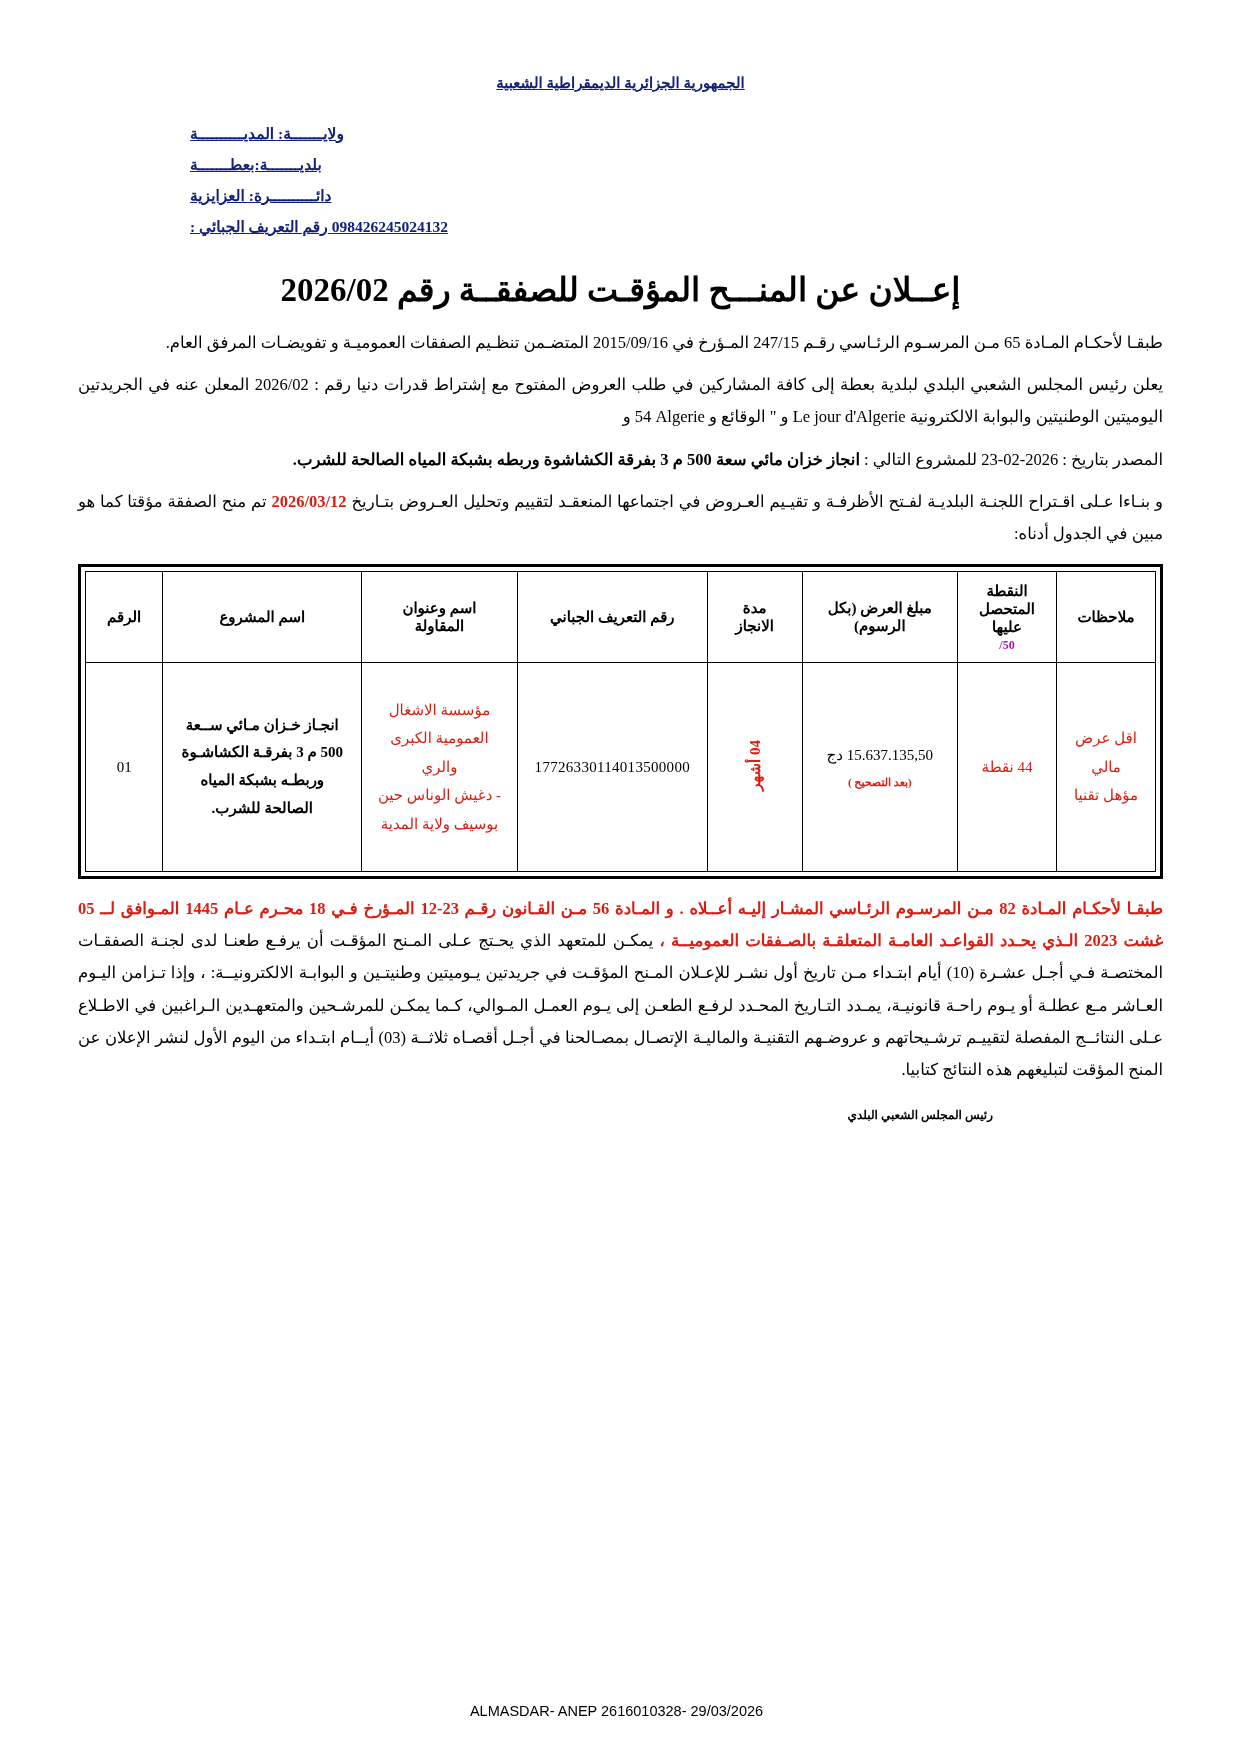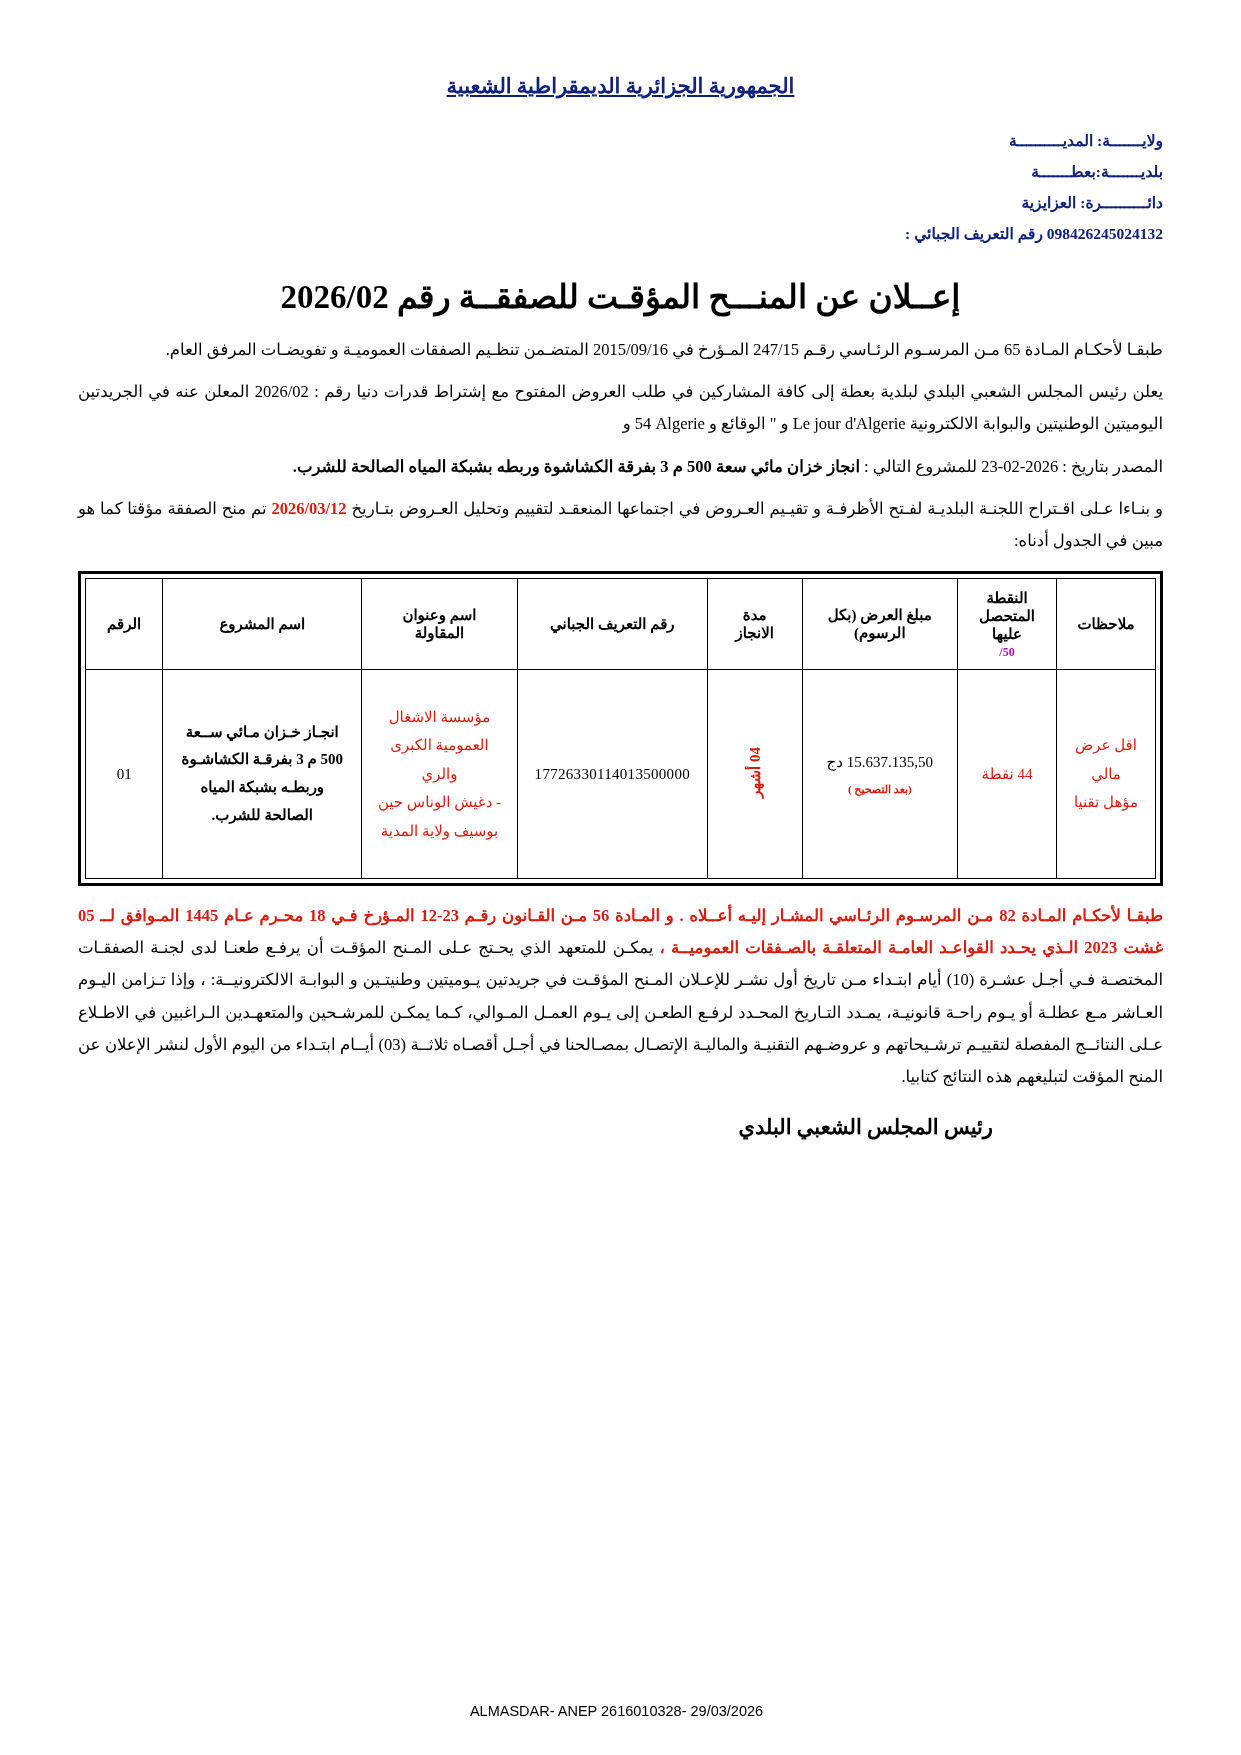--- a/index.html
+++ b/index.html
@@ -18,39 +18,40 @@
     position: relative;
     width: 1241px;
     height: 1755px;
     box-sizing: border-box;
     padding: 60px 78px 0 78px;
   }
 
   
   .republic {
     text-align: center;
-    font-size: 21px;
+    font-size: 15px;
     font-weight: 700;
     color: #12217a;
     text-decoration: underline;
     margin-top: 14px;
     margin-bottom: 26px;
     letter-spacing: 0px;
   }
   .admin-block {
     text-align: left;
     font-size: 15.5px;
     font-weight: 700;
     color: #12217a;
     line-height: 2.0;
     padding-left: 112px;
   }
   .admin-block div {
     direction: rtl;
-    text-align: right;
+    text-align: left;
+    text-decoration: underline;
   }
 
   
   .doc-title {
     text-align: center;
     font-size: 33px;
     font-weight: 700;
     margin-top: 28px;
     margin-bottom: 18px;
     letter-spacing: 1px;
@@ -149,21 +150,21 @@
     font-size: 14px;
     color: #d81d12;
     line-height: 1.9;
   }
   .small-sub { font-size: 11px; color:#d81d12; }
   .th-points-sub { font-size: 12px; color:#a21caf; font-weight:700; }
 
   
   .signature {
     margin-top: 22px;
-    font-size: 21px;
+    font-size: 12px;
     font-weight: 700;
     padding-right: 170px;
   }
 
   
   .footer {
     position: absolute;
     left: 0;
     right: 8px;
     bottom: 36px;

